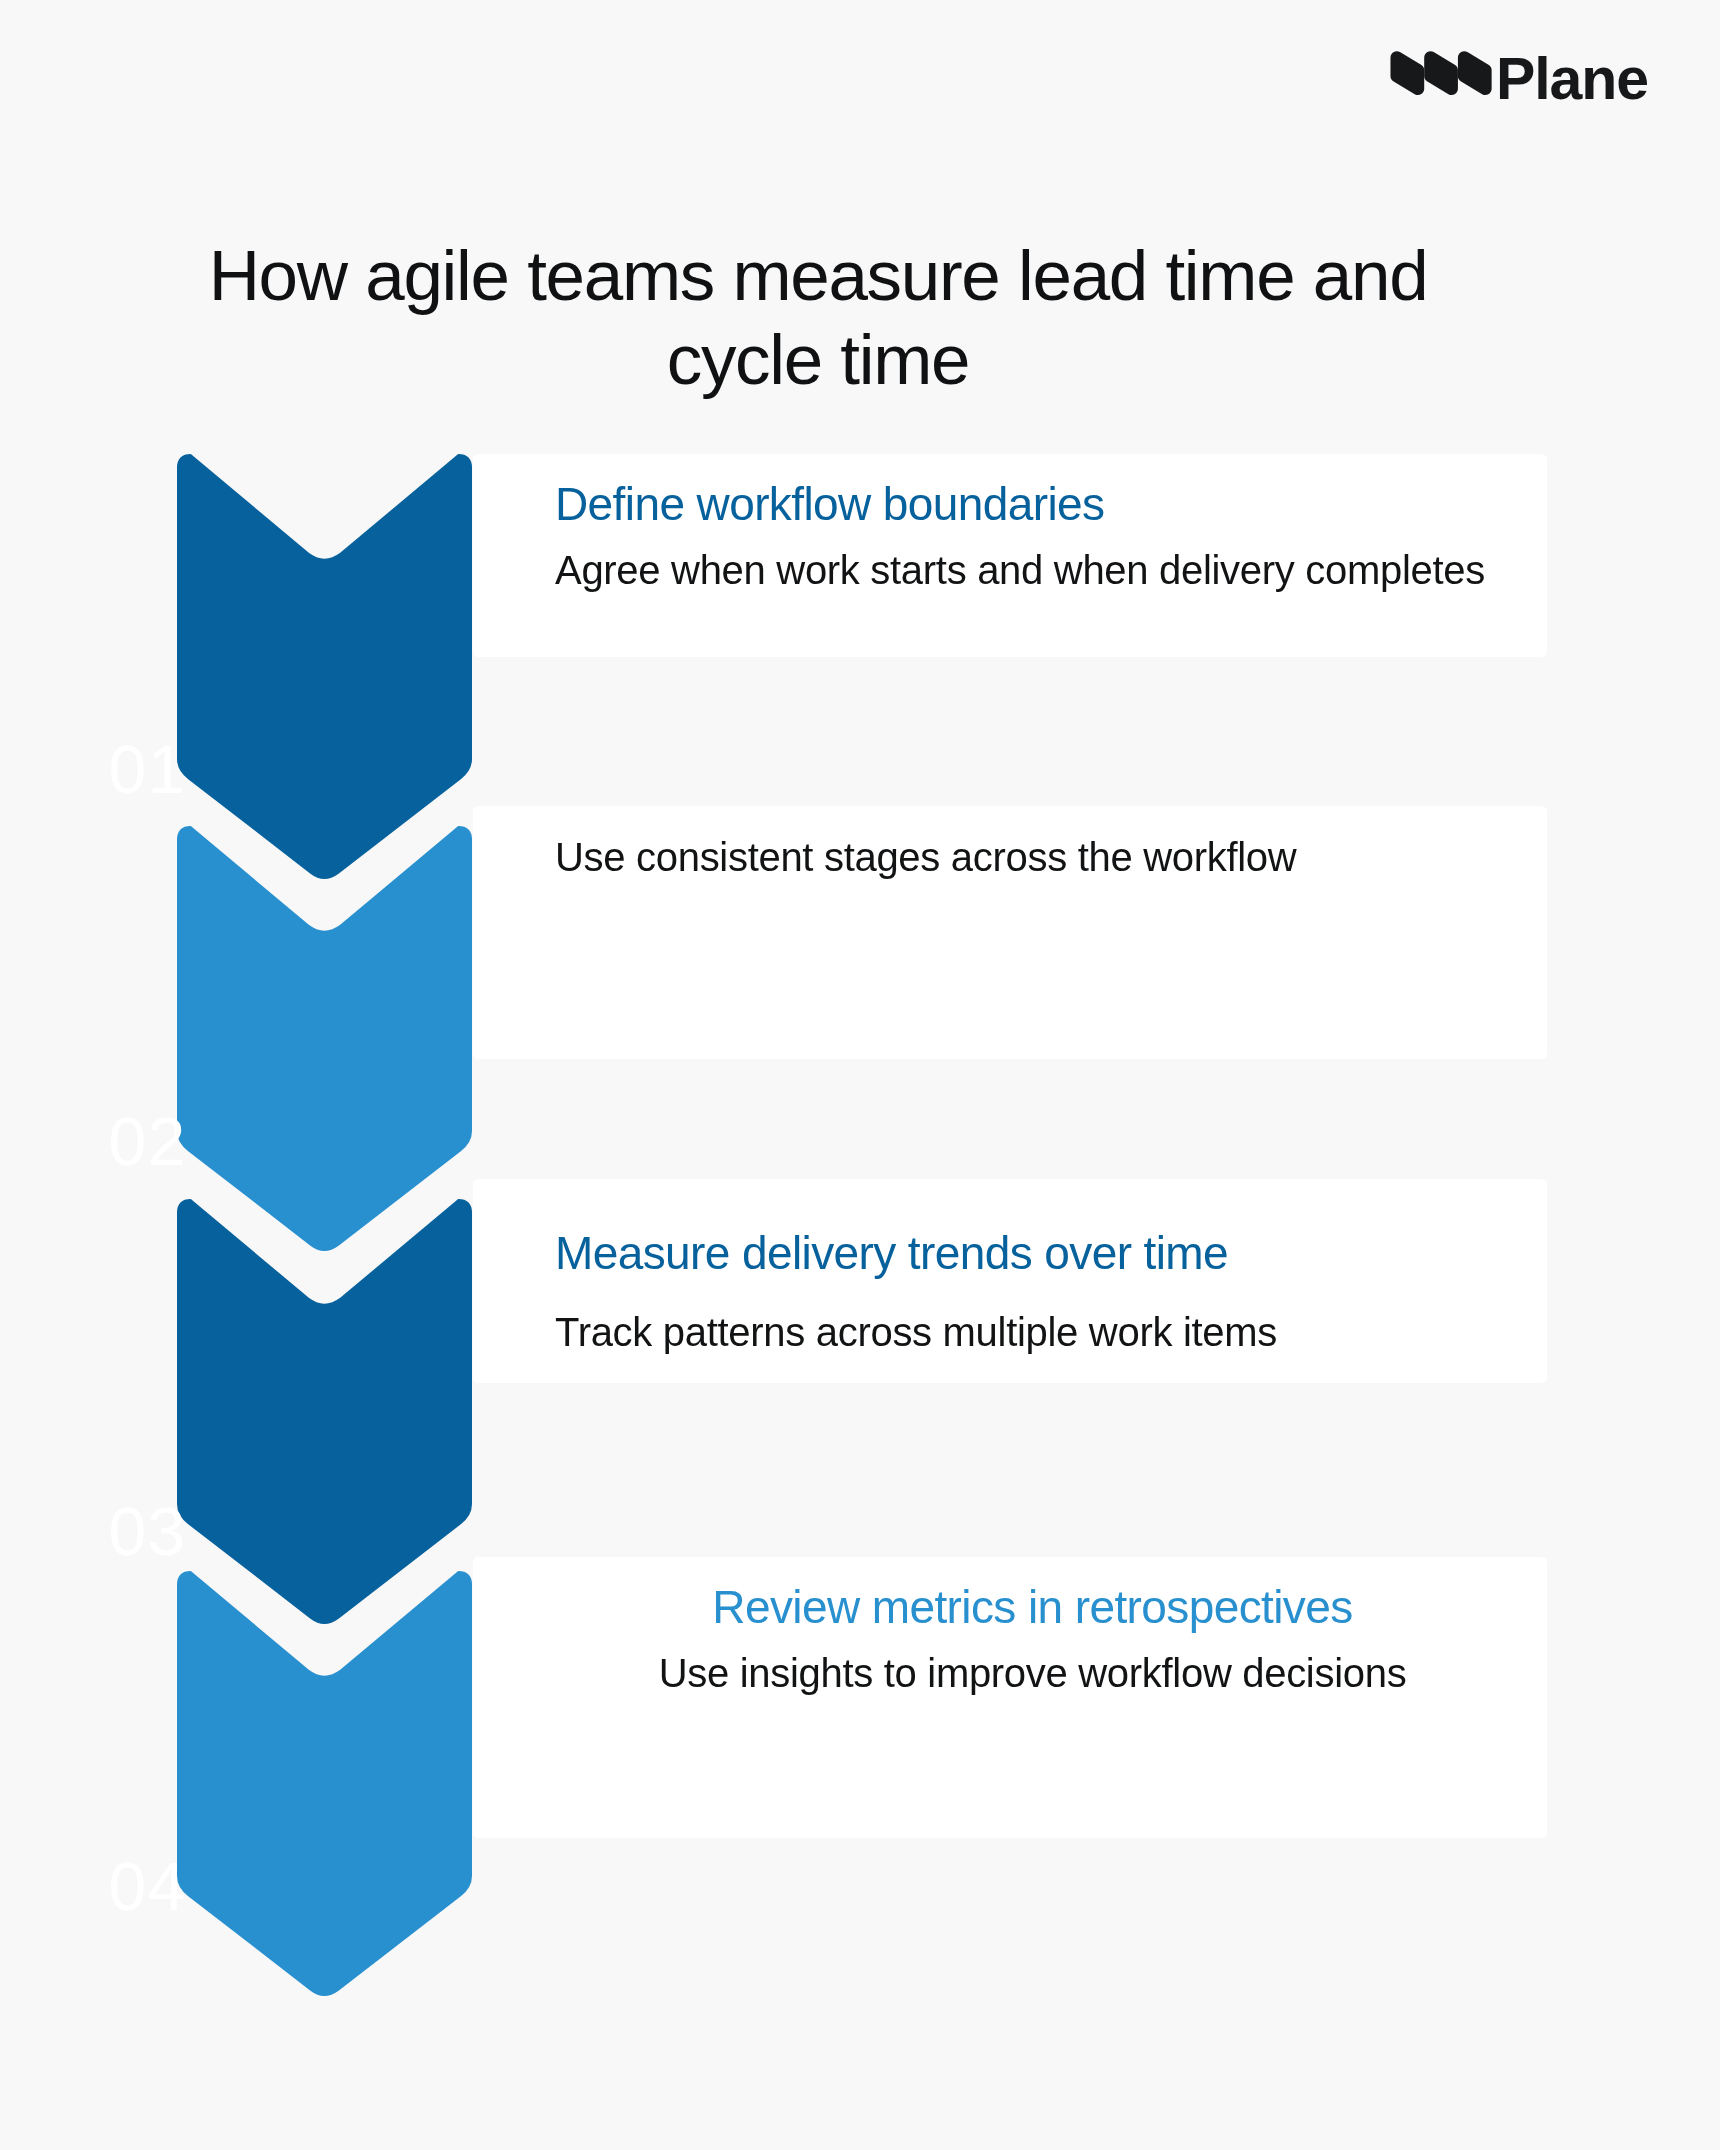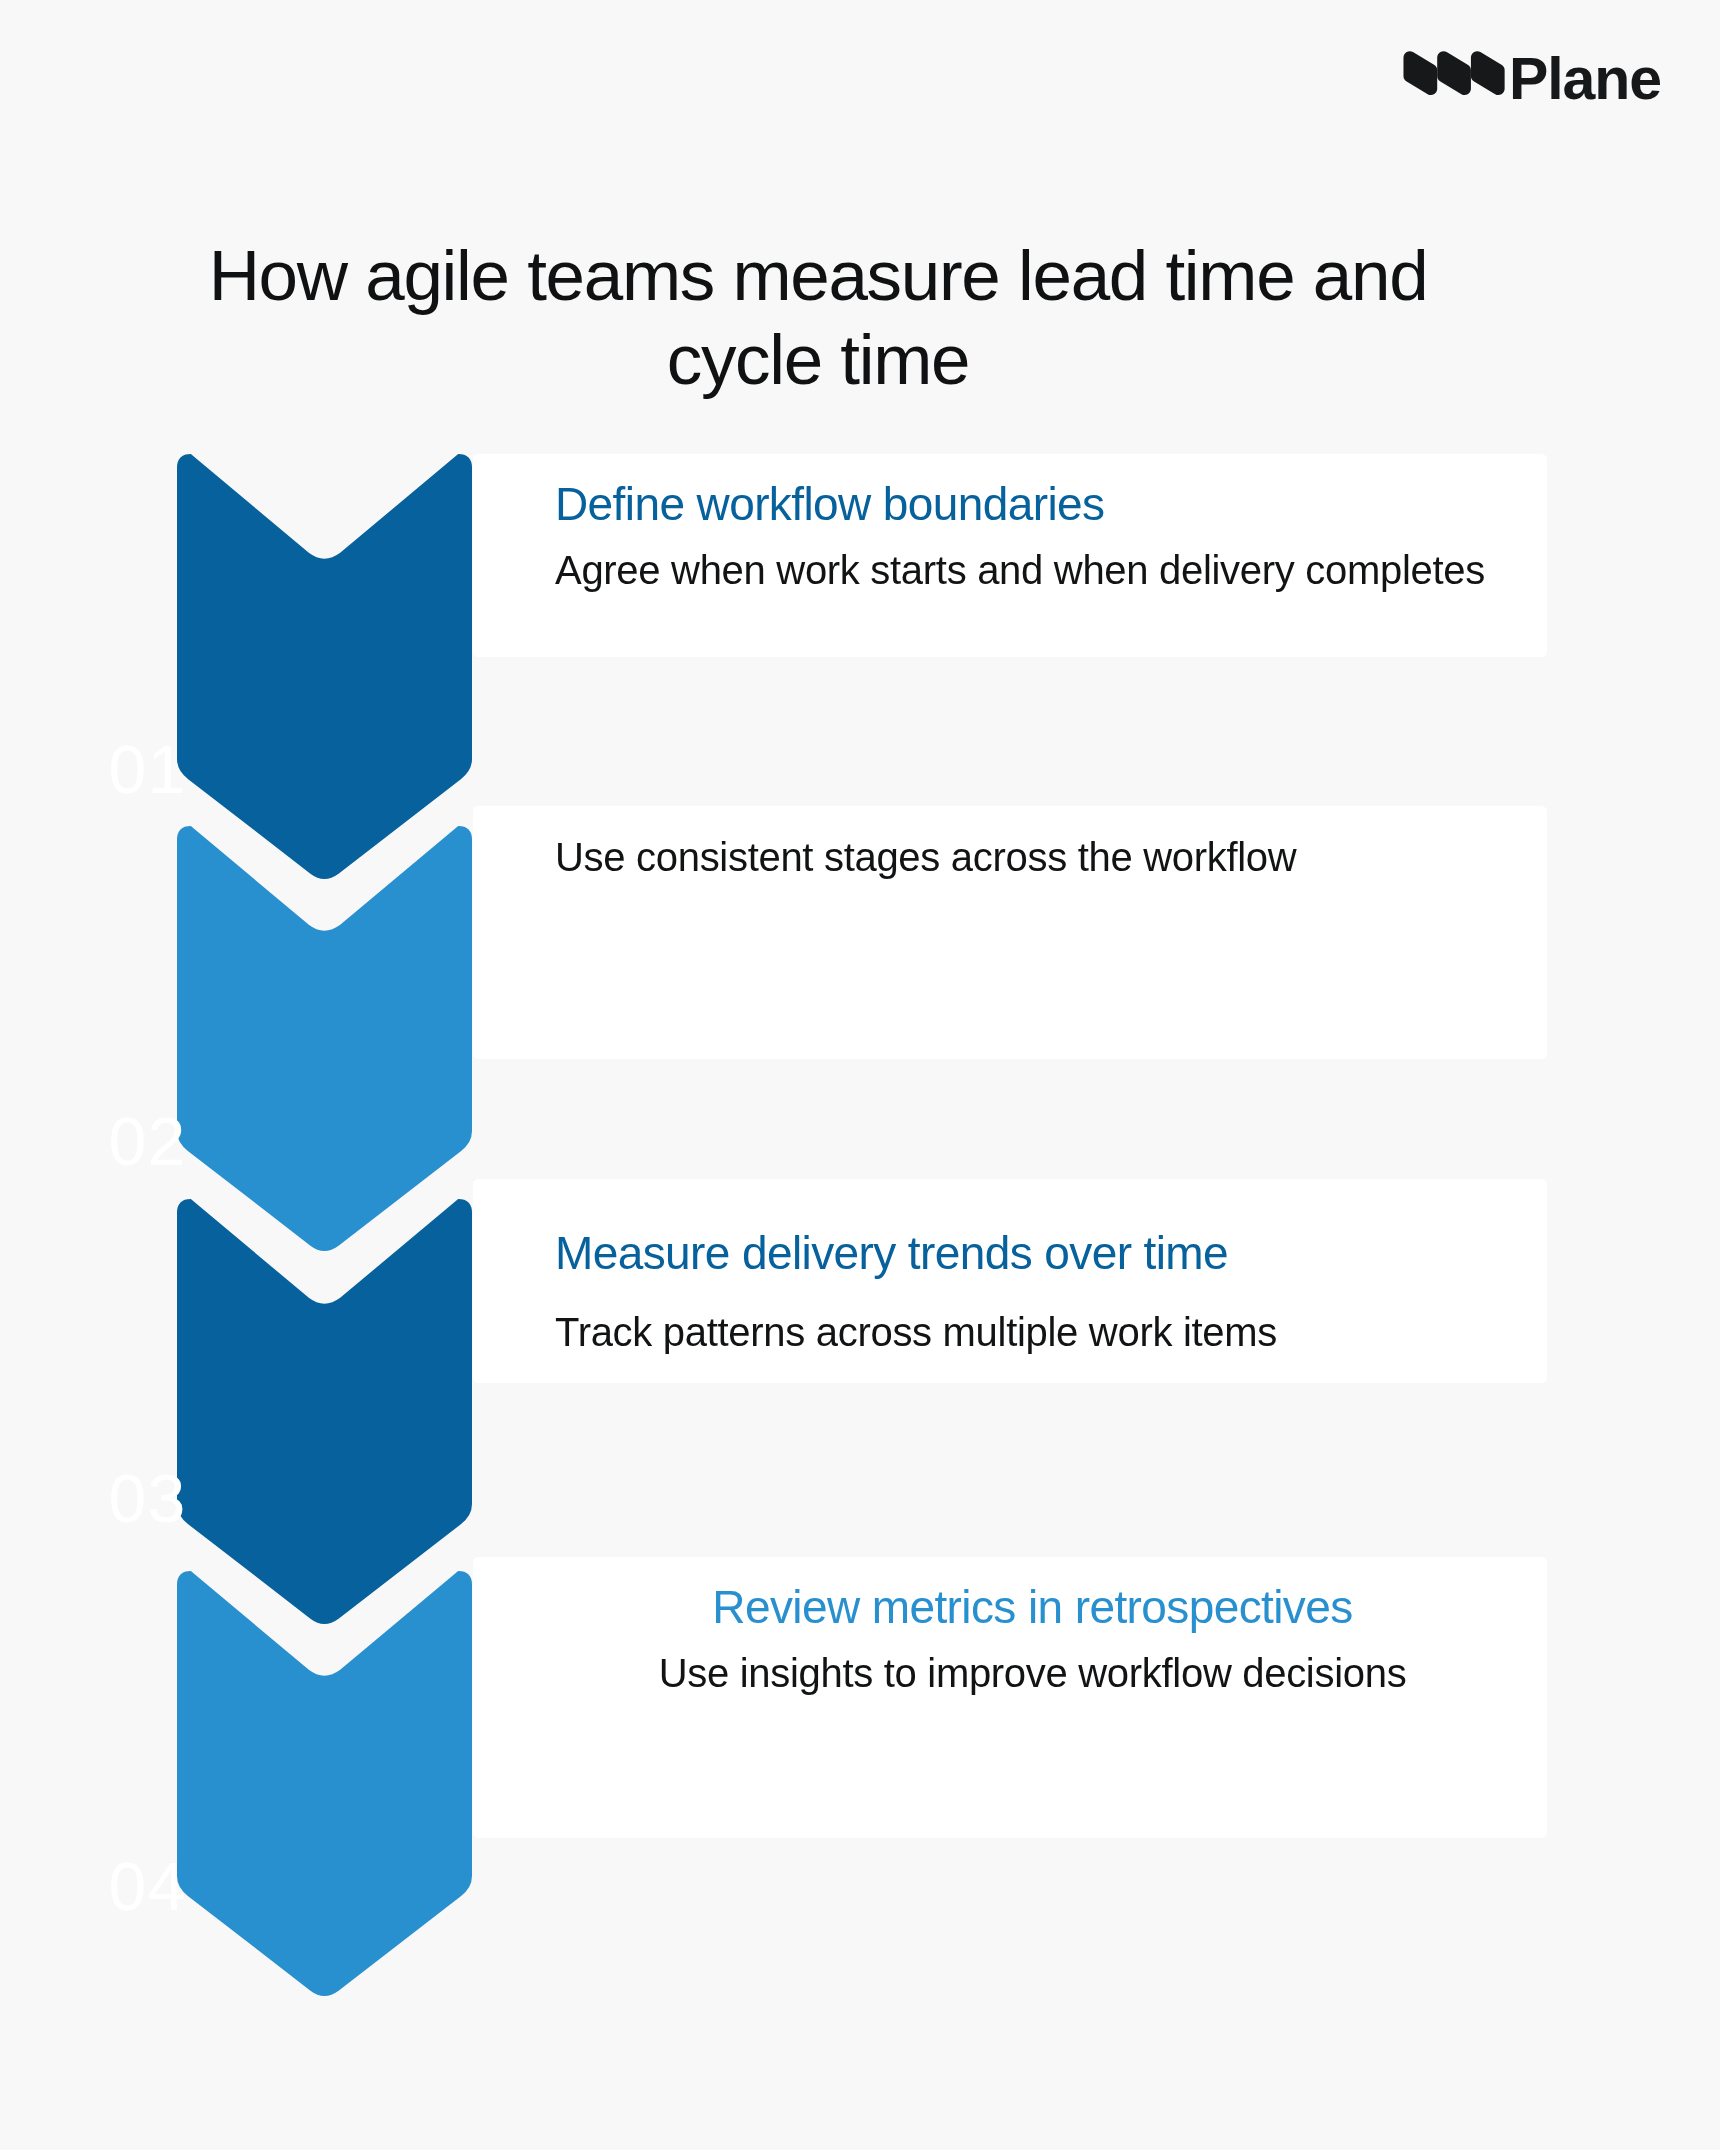--- a/index.html
+++ b/index.html
@@ -12,21 +12,21 @@
     background: #f8f8f8;
     font-family: "Liberation Sans", sans-serif;
     overflow: hidden;
     position: relative;
   }
 
   
   #brand {
     position: absolute;
     top: 50px;
-    right: 60px;
+    right: 73px;
     display: flex;
     align-items: center;
     gap: 4px;
   }
   #brand-mark {
     width: 104px;
     height: 59px;
     display: block;
   }
   #brand-name {
@@ -161,21 +161,21 @@
       <p class="card-desc">Use consistent stages across the workflow</p>
     </div>
   </div>
 
   <div class="step" style="top:745px;">
     <div class="chev" style="top:0px;height:425px;">
       <svg viewBox="0 0 555 800" preserveAspectRatio="none" xmlns="http://www.w3.org/2000/svg">
         <path d="M0 26 Q0 0 26 0 L248 186 Q277 208 307 186 L529 0 Q555 0 555 26 L555 574 Q555 596 534 612 L304 790 Q277 810 251 790 L21 612 Q0 596 0 574 Z" fill="#06619C"></path>
       </svg>
     </div>
-    <div class="chev-num" style="top:265px;">03</div>
+    <div class="chev-num" style="top:298px;">03</div>
 
     <div class="card" style="top:-19.6px;min-height:203px;padding-top:47px;">
       <p class="card-title" style="color:#06619C;margin-bottom:24.4px;">Measure delivery trends over time</p>
       <p class="card-desc">Track patterns across multiple work items</p>
     </div>
   </div>
 
   <div class="step" style="top:1117px;">
     <div class="chev" style="top:0px;height:425px;">
       <svg viewBox="0 0 555 800" preserveAspectRatio="none" xmlns="http://www.w3.org/2000/svg">

